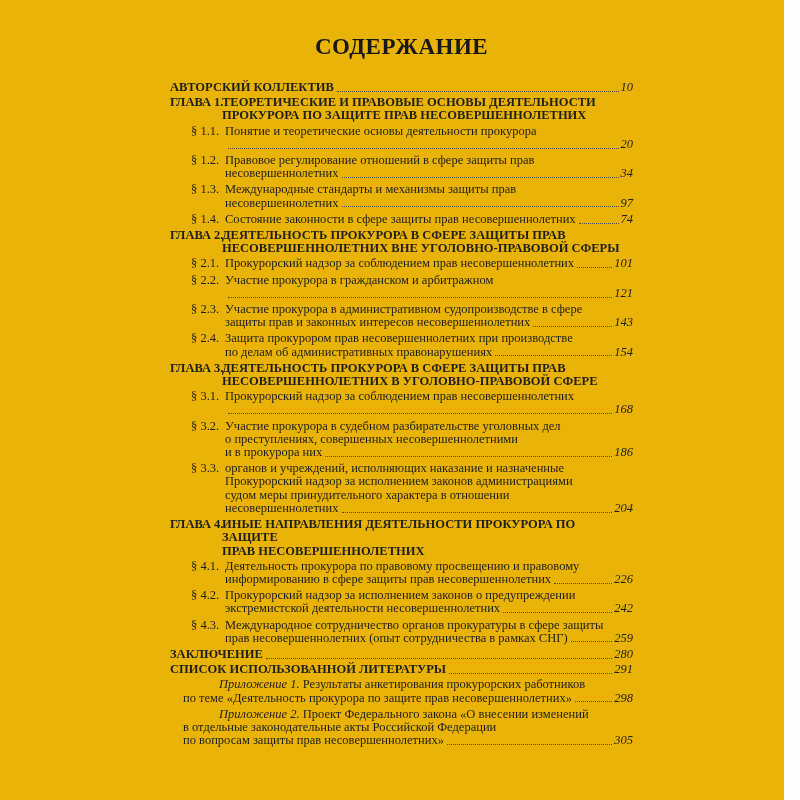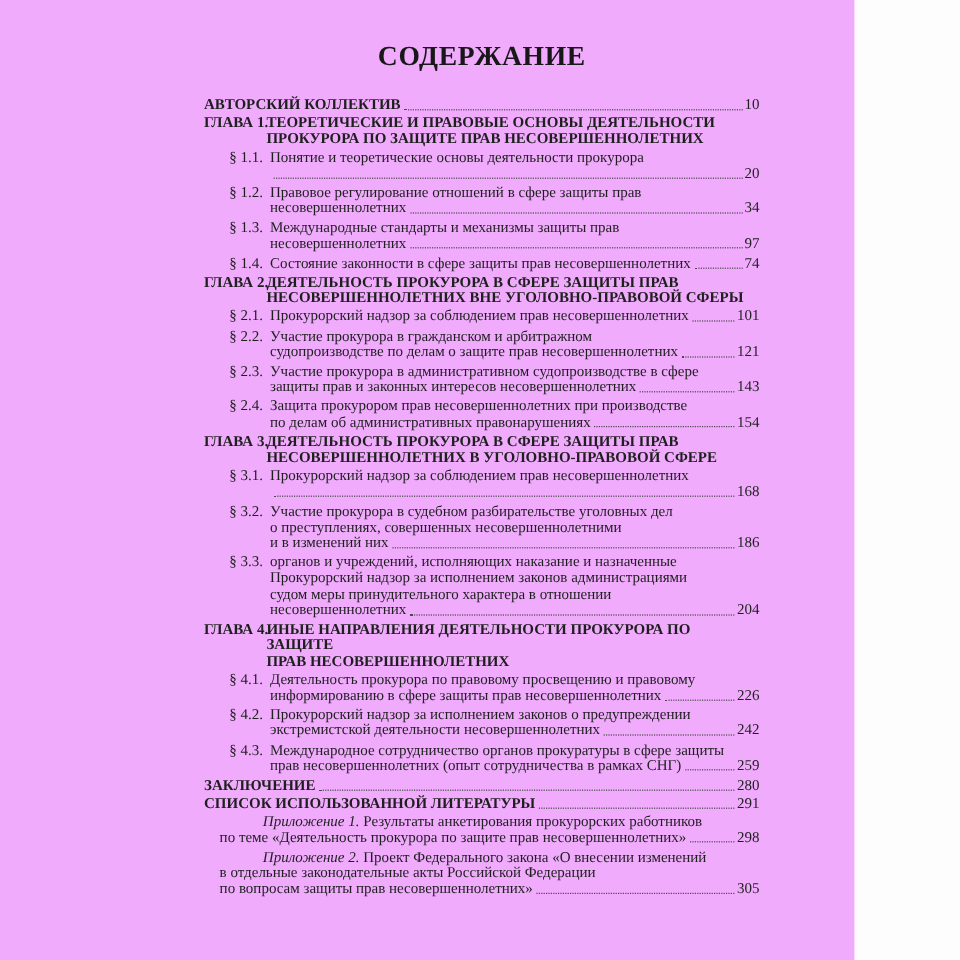--- a/index.html
+++ b/index.html
@@ -4,21 +4,21 @@
 <style>
   html,body{margin:0;padding:0;}
   body{
     width:800px;height:800px;
     background:#fdfdfd;
     font-family:"Liberation Serif","DejaVu Serif",serif;
     color:#1f1f1f;
     overflow:hidden;
   }
   .page{
-    position:absolute;left:0;top:0;width:712px;height:800px;background:#f0abfc;
+    position:absolute;left:0;top:0;width:784px;height:800px;background:#eab308;
   }
   .content{
     position:absolute;left:170px;top:34px;width:463px;
   }
   .title{
     text-align:center;
     font-weight:bold;
     font-size:23px;
     letter-spacing:0.5px;
     margin:0 0 21px 0;
@@ -55,20 +55,21 @@
   .line.last .t{flex:0 1 auto;}
   .leader{
     flex:1 1 6px;
     min-width:6px;
     border-bottom:1.6px dotted #4a4a4a;
     margin:0 2px 2.5px 3px;
   }
   .pg{
     flex:0 0 auto;
     text-align:left;
+    font-style:italic;
   }
   .app-label{font-style:italic;margin-left:36px;}
 </style>
 </head>
 <body>
 
 <div class="page">
   <div class="content">
     <h1 class="title">СОДЕРЖАНИЕ</h1>
     <div class="toc">
@@ -145,21 +146,20 @@
               <span class="leader"></span>
               <span class="pg">101</span>
             </div>
           </div>
         </div>
         <div class="entry section">
           <span class="label">§ 2.2.</span>
           <div class="body">
             <div class="line"><span class="t">Участие прокурора в гражданском и арбитражном</span></div>
             <div class="line last">
-              <span class="t">судопроизводстве по делам о защите прав несовершеннолетних </span>
               <span class="leader"></span>
               <span class="pg">121</span>
             </div>
           </div>
         </div>
         <div class="entry section">
           <span class="label">§ 2.3.</span>
           <div class="body">
             <div class="line"><span class="t">Участие прокурора в административном судопроизводстве в сфере</span></div>
             <div class="line last">
@@ -196,21 +196,21 @@
               <span class="pg">168</span>
             </div>
           </div>
         </div>
         <div class="entry section">
           <span class="label">§ 3.2.</span>
           <div class="body">
             <div class="line"><span class="t">Участие прокурора в судебном разбирательстве уголовных дел</span></div>
             <div class="line"><span class="t">о преступлениях, совершенных несовершеннолетними</span></div>
             <div class="line last">
-              <span class="t">и в изменений них</span>
+              <span class="t">и в прокурора них</span>
               <span class="leader"></span>
               <span class="pg">186</span>
             </div>
           </div>
         </div>
         <div class="entry section">
           <span class="label">§ 3.3.</span>
           <div class="body">
             <div class="line"><span class="t">органов и учреждений, исполняющих наказание и назначенные</span></div>
             <div class="line"><span class="t">Прокурорский надзор за исполнением законов администрациями</span></div>

